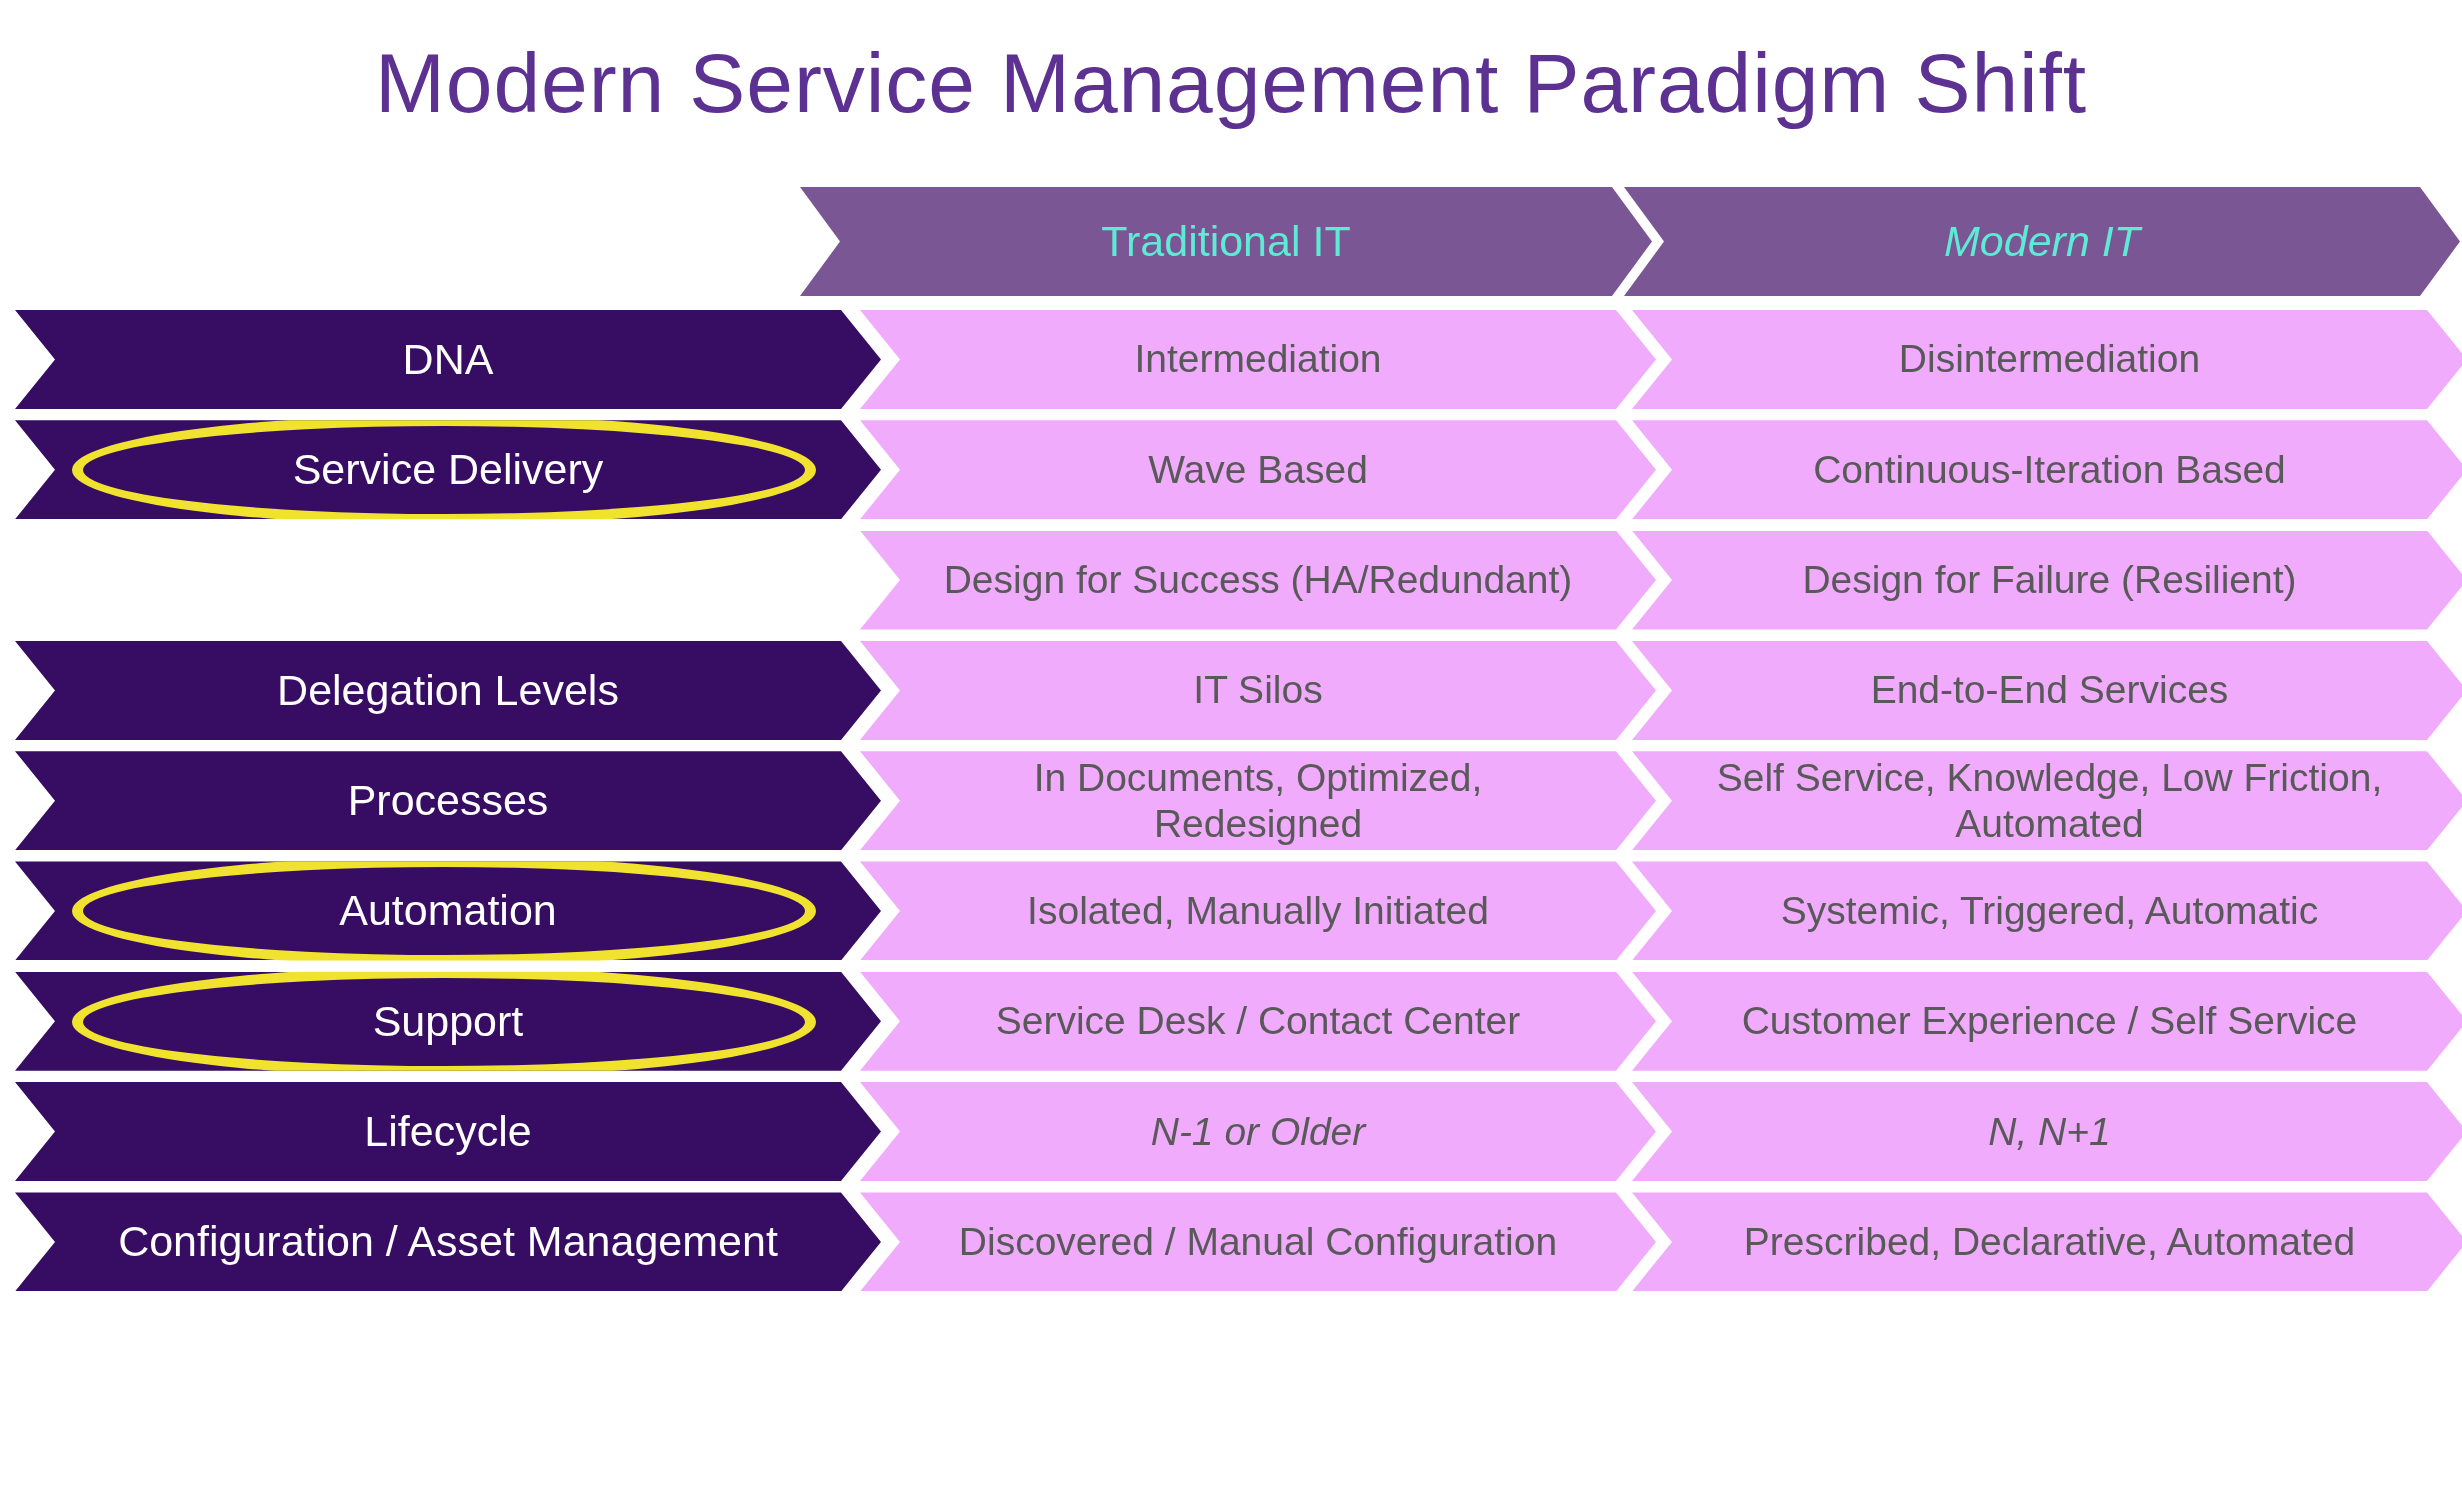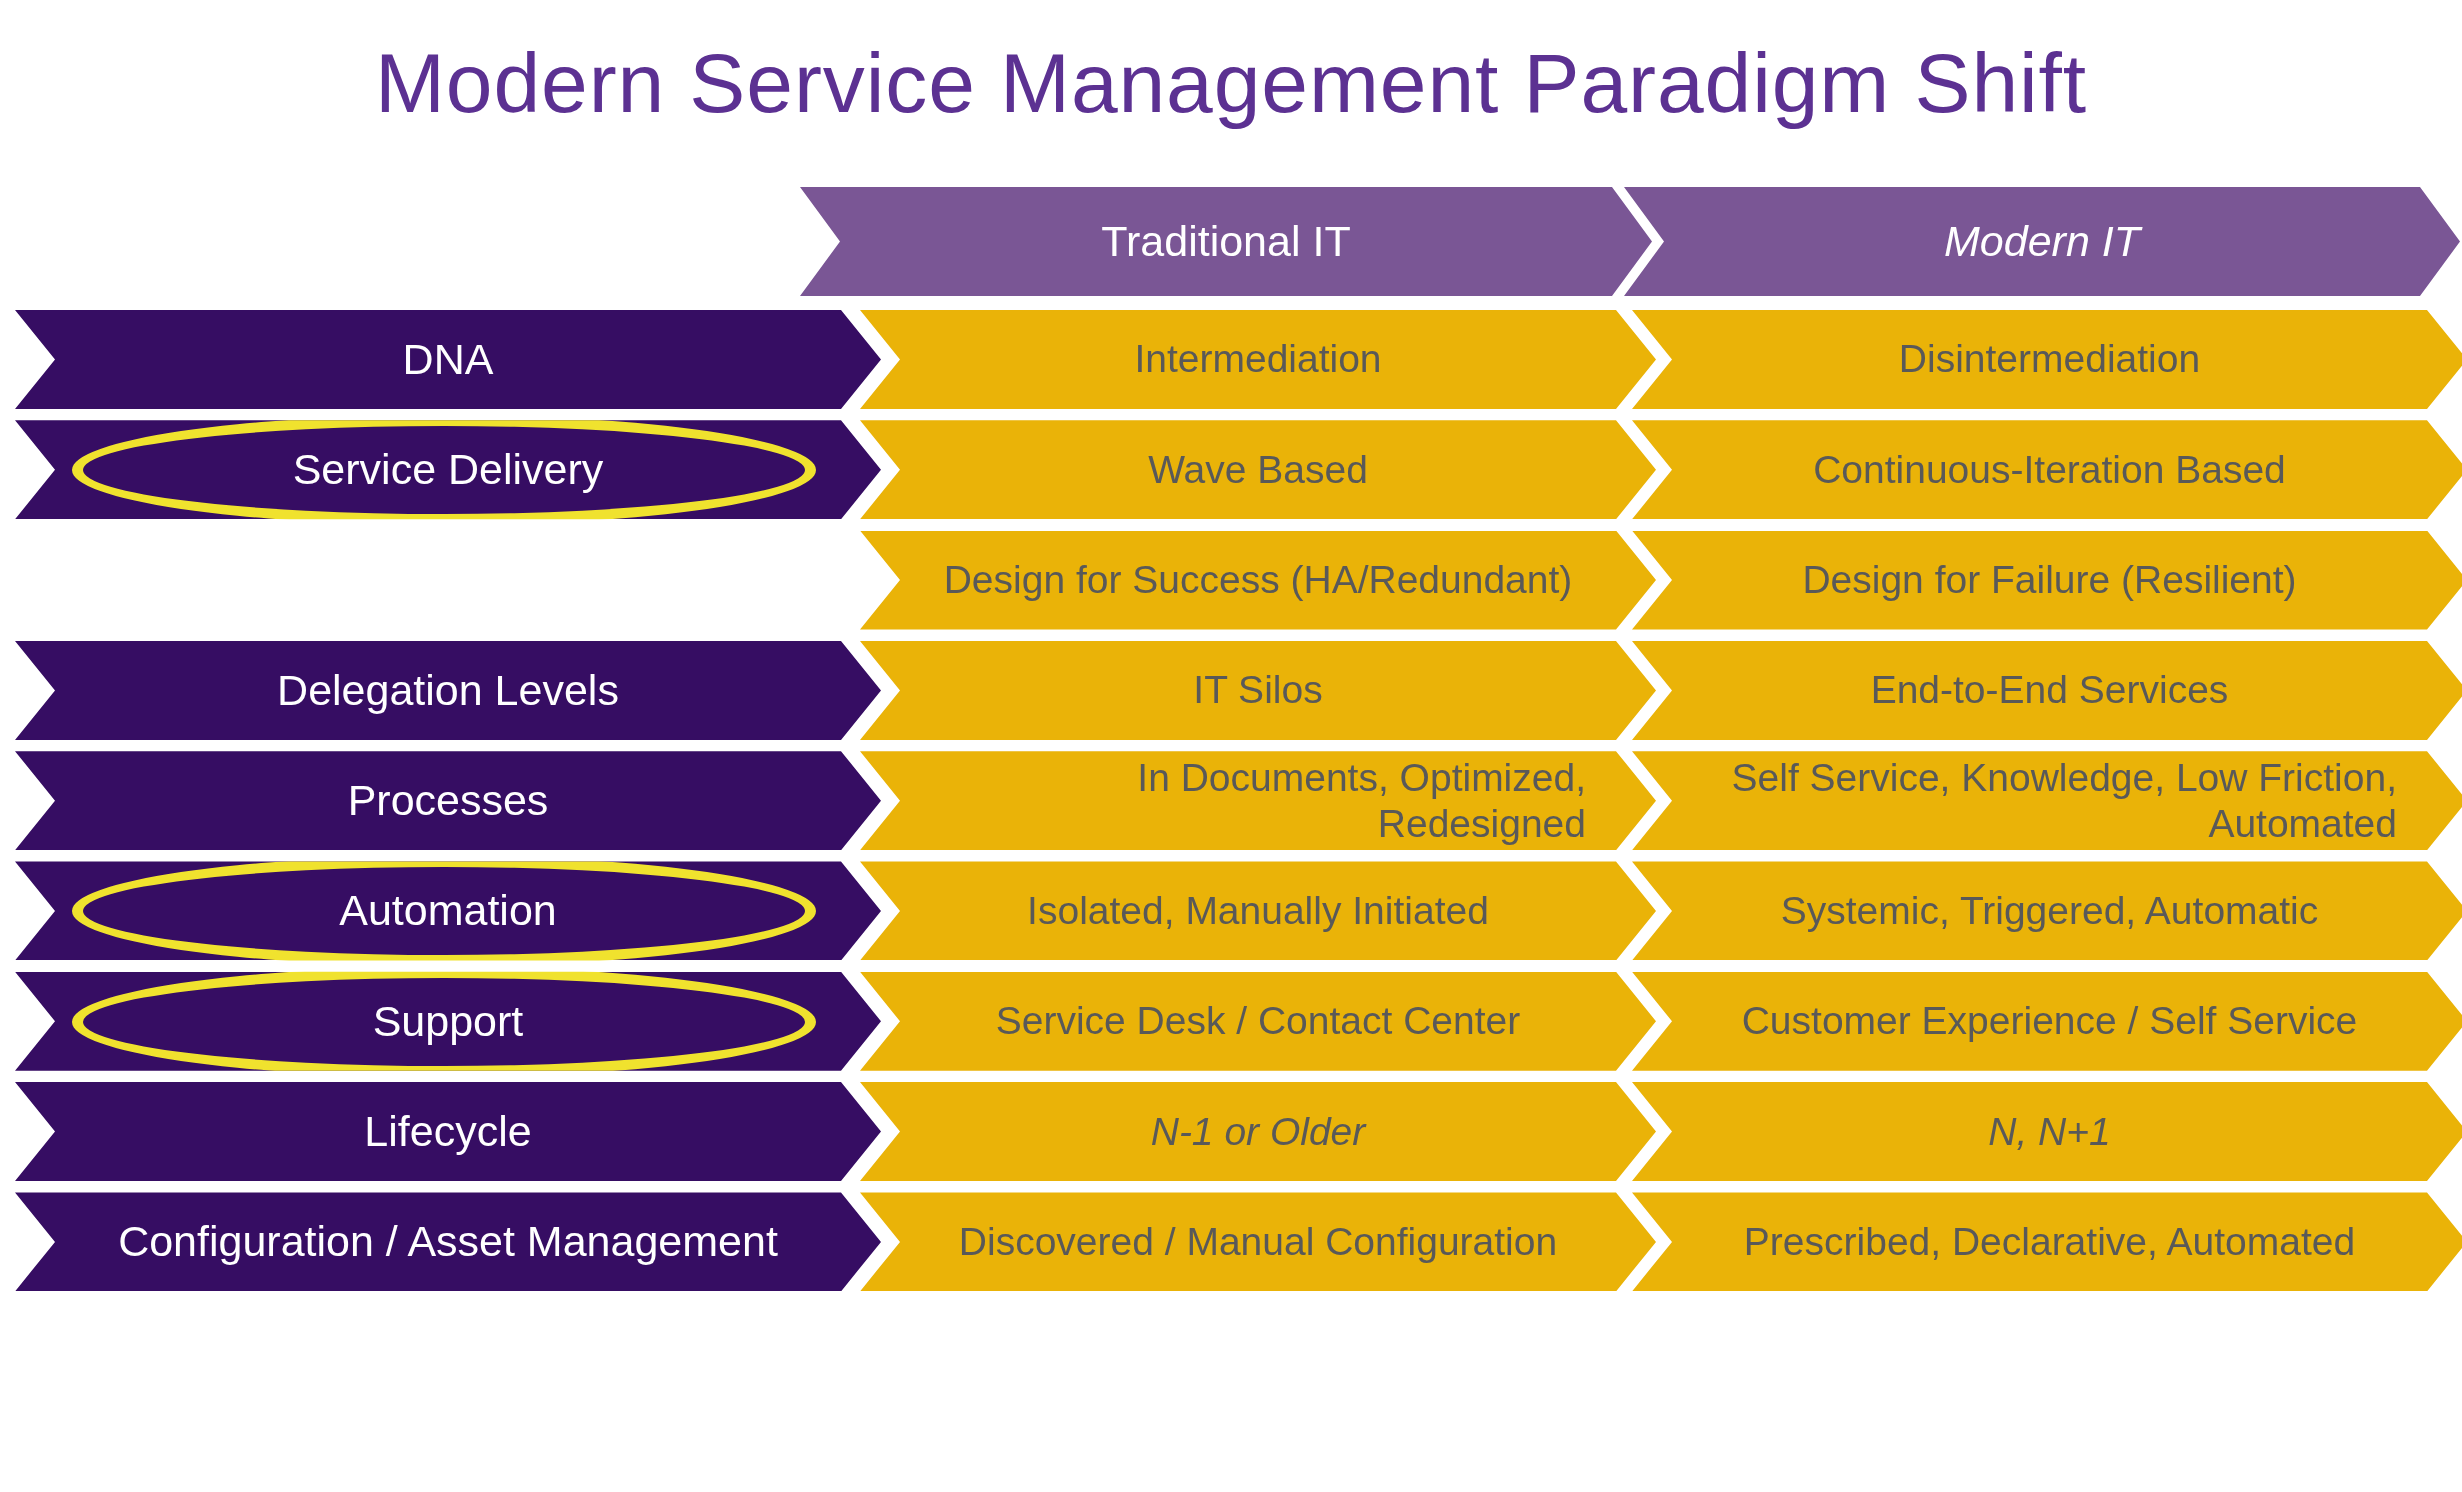--- a/index.html
+++ b/index.html
@@ -15,33 +15,33 @@
     color:#5C3192;margin:0;
   }
   
   .chev{
     position:absolute;top:0;height:100%;
     clip-path:polygon(0 0, calc(100% - 40px) 0, 100% 50%, calc(100% - 40px) 100%, 0 100%, 40px 50%);
     display:flex;align-items:center;justify-content:center;
     box-sizing:border-box;
   }
   .header-row{position:absolute;top:187px;left:0;width:100%;height:109px;}
-  .hdr{background:#7A5695;color:#ffffff;font-size:43px;padding:0 61px;}
+  .hdr{background:#7A5695;color:#5eead4;font-size:43px;padding:0 61px;}
   .hdr-trad{left:800px;width:852px;}
   .hdr-mod{left:1624px;width:836px;font-style:italic;}
 
   .rows{position:absolute;top:310px;left:0;width:100%;padding-left:8px;}
   .row{position:relative;height:99px;margin-bottom:11.3px;}
   .lbl{
     left:7px;width:866px;background:#360D63;color:#ffffff;
     font-size:43px;padding:0 70px;text-align:center;
   }
   .cell{
-    background:#eab308;color:#595959;font-size:39px;
-    text-align:right;line-height:1.18;
+    background:#f0abfc;color:#595959;font-size:39px;
+    text-align:center;line-height:1.18;
   }
   .cell-trad{left:852px;width:796px;padding:0 70px;}
   .cell-mod{left:1624px;width:835px;padding:0 70px;}
   .cell .txt.italic, .lbl .txt.italic{font-style:italic;}
   .ellipse{
     position:absolute;left:57px;top:-5.2px;width:744px;height:110px;
     border:11.3px solid #F0E22E;border-radius:50%;
     box-sizing:border-box;pointer-events:none;
   }
   .txt{position:relative;z-index:2;}

